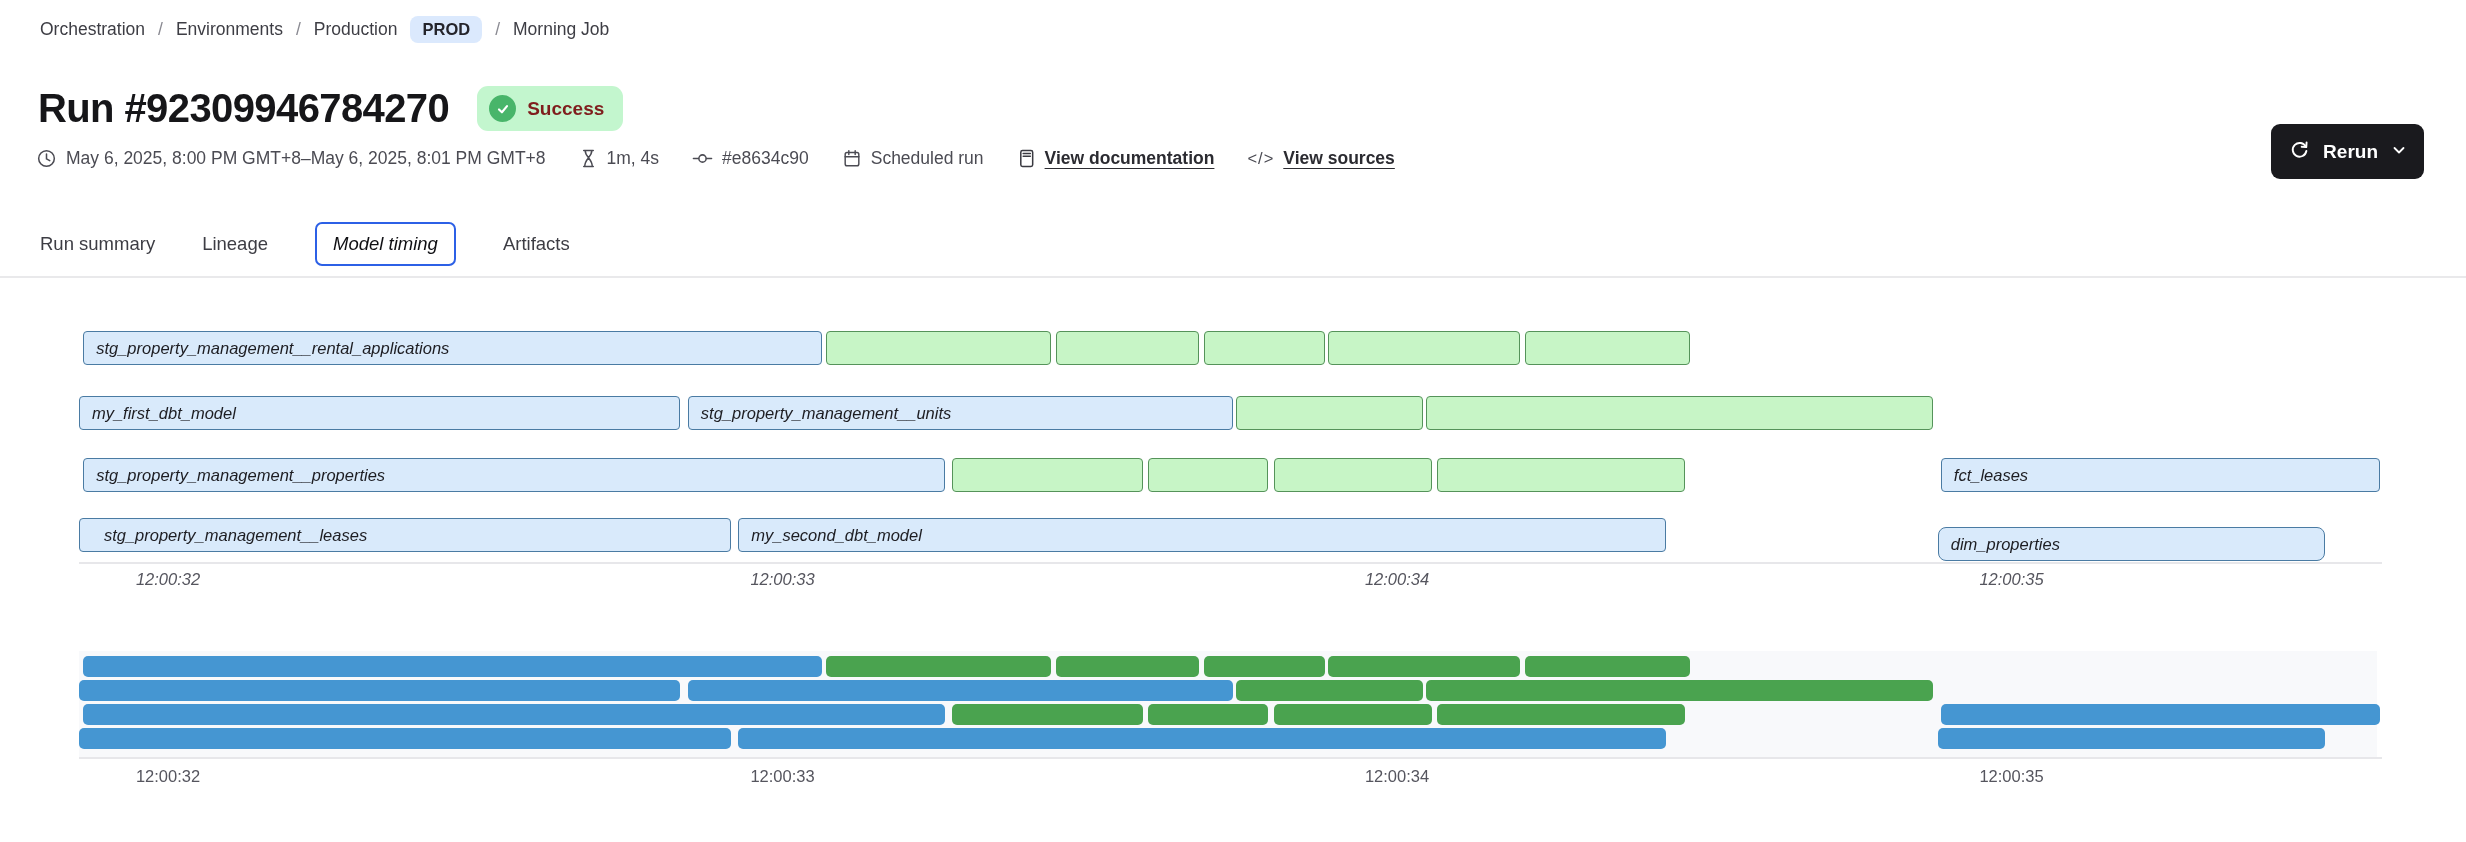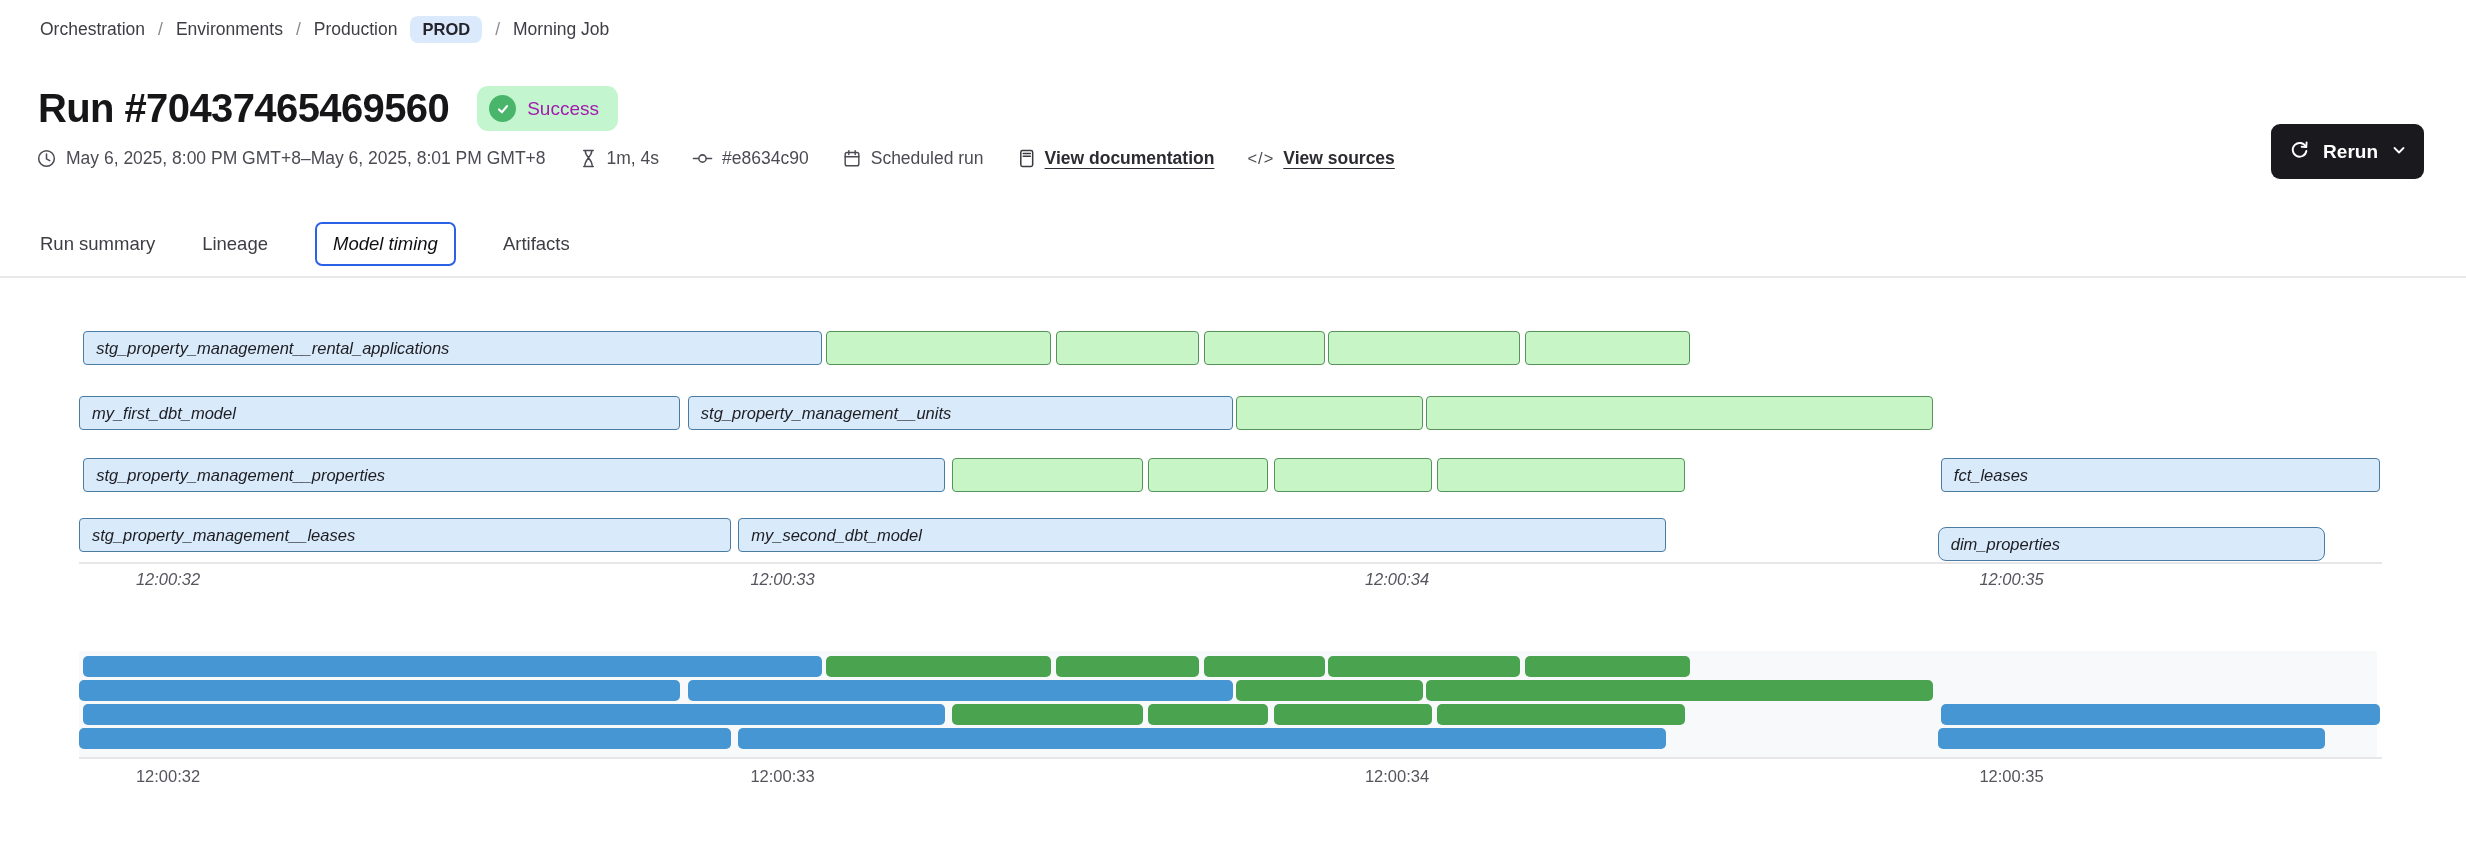--- a/index.html
+++ b/index.html
@@ -22,21 +22,21 @@
   .crumb-sep{color:#8a8a92;}
   .env-badge{background:var(--env-badge-bg);color:#24242b;font-weight:700;font-size:16.5px;
     padding:4px 12px;border-radius:8px;}
   
   .title-row{position:absolute;left:38px;top:86px;display:flex;align-items:center;gap:28px;}
   .run-title{font-size:40px;font-weight:700;color:#161619;letter-spacing:-0.6px;margin:0;}
   .status-badge{display:flex;align-items:center;gap:11px;background:var(--success-badge-bg);
     border-radius:11px;padding:9px 19px 9px 12px;}
   .status-check{width:27px;height:27px;border-radius:50%;background:var(--success-icon);
     display:flex;align-items:center;justify-content:center;}
-  .status-label{font-size:19px;color:#a21caf;font-weight:400;}
+  .status-label{font-size:19px;color:#7f1d1d;font-weight:700;}
   
   .meta-row{position:absolute;left:36px;top:148px;display:flex;align-items:center;gap:33px;
     font-size:17.5px;color:#4b4b53;}
   .meta-item{display:flex;align-items:center;gap:9px;white-space:nowrap;}
   .meta-item svg{display:block;}
   .meta-link{color:#2b2b31;font-weight:600;text-decoration:underline;text-underline-offset:4px;cursor:pointer;}
   .code-glyph{font-size:16.5px;color:#4b4b53;letter-spacing:1px;}
   
   .rerun-btn{position:absolute;right:42px;top:124px;height:55px;background:var(--rerun-button-bg);
     color:#fff;border:none;border-radius:9px;display:flex;align-items:center;gap:13px;
@@ -71,21 +71,21 @@
   <span class="crumb-sep">/</span>
   <span class="crumb">Environments</span>
   <span class="crumb-sep">/</span>
   <span class="crumb">Production</span>
   <span class="env-badge">PROD</span>
   <span class="crumb-sep">/</span>
   <span class="crumb">Morning Job</span>
 </nav>
 
 <div class="title-row">
-  <h1 class="run-title">Run #70437465469560</h1>
+  <h1 class="run-title">Run #92309946784270</h1>
   <span class="status-badge">
     <span class="status-check">
       <svg width="16" height="16" viewBox="0 0 18 18">
           <polyline points="4.5,9.5 7.8,12.7 13.5,5.8" fill="none" stroke="#ffffff" stroke-width="2.4" stroke-linecap="round" stroke-linejoin="round"></polyline>
         </svg>
     </span>
     <span class="status-label">Success</span>
   </span>
 </div>
 
@@ -188,21 +188,21 @@
     <div class="bar model" style="left: 83.199px; width: 861.529px; top: 158px; height: 34px; border-radius: 4px;">
       <span class="bar-label">stg_property_management__properties</span>
     </div>
     <div class="bar task" style="left: 952.102px; width: 191.109px; top: 158px; height: 34px; border-radius: 4px;"></div>
     <div class="bar task" style="left: 1148.13px; width: 119.828px; top: 158px; height: 34px; border-radius: 4px;"></div>
     <div class="bar task" style="left: 1274.1px; width: 157.927px; top: 158px; height: 34px; border-radius: 4px;"></div>
     <div class="bar task" style="left: 1436.94px; width: 248.258px; top: 158px; height: 34px; border-radius: 4px;"></div>
     <div class="bar model" style="left: 1940.83px; width: 439.368px; top: 158px; height: 34px; border-radius: 4px;">
       <span class="bar-label">fct_leases</span>
     </div>
-    <div class="bar model" style="left: 78.8975px; width: 651.984px; top: 218px; height: 34px; border-radius: 4px;">
+    <div class="bar model" style="left: 78.8975px; width: 651.984px; top: 218px; height: 34px; border-radius: 4px; padding-left: 12px;">
       <span class="bar-label">stg_property_management__leases</span>
     </div>
     <div class="bar model" style="left: 738.256px; width: 927.895px; top: 218px; height: 34px; border-radius: 4px;">
       <span class="bar-label">my_second_dbt_model</span>
     </div>
     <div class="bar model" style="left: 1937.76px; width: 387.135px; top: 218px; height: 34px; border-radius: 8px; margin-top: 9px;">
       <span class="bar-label">dim_properties</span>
     </div>
     <div class="tick-label" style="left: 168px; top: 270px;">12:00:32</div>
     <div class="tick-label" style="left: 782.5px; top: 270px;">12:00:33</div>

